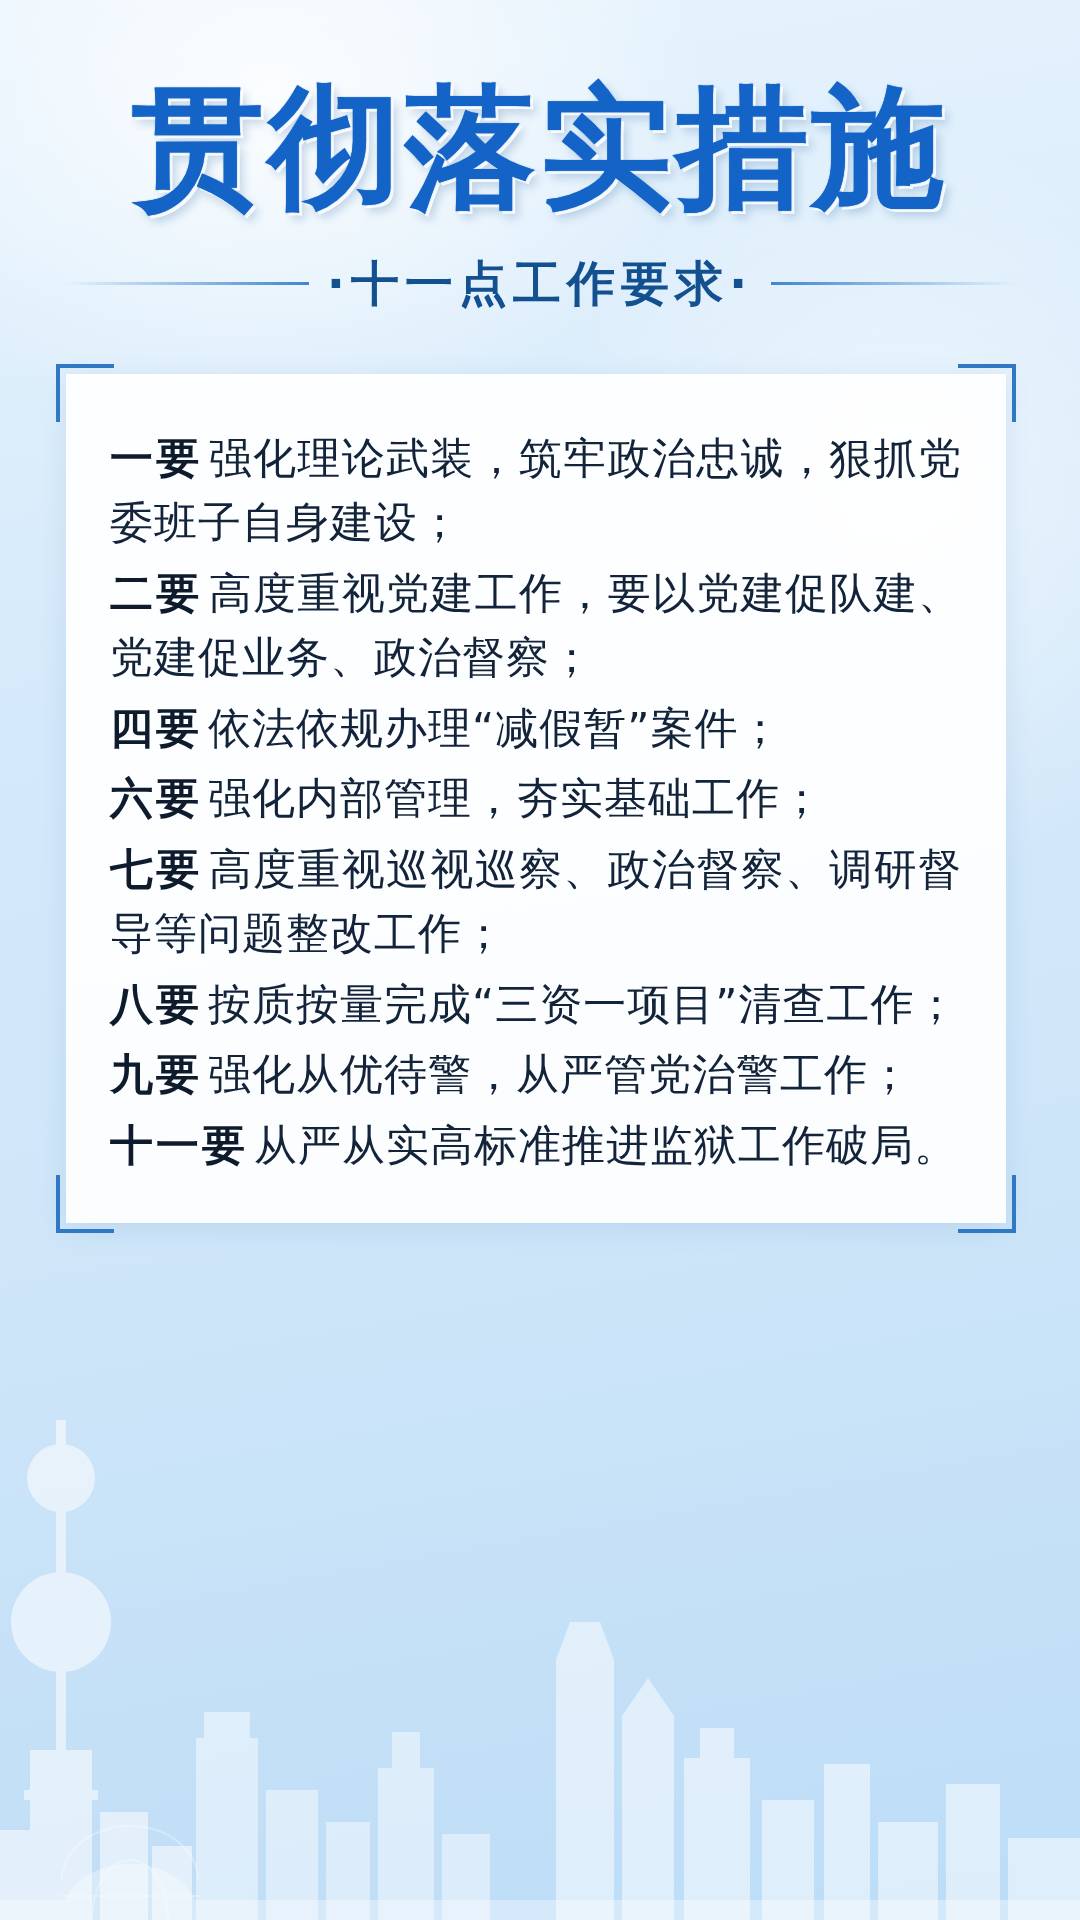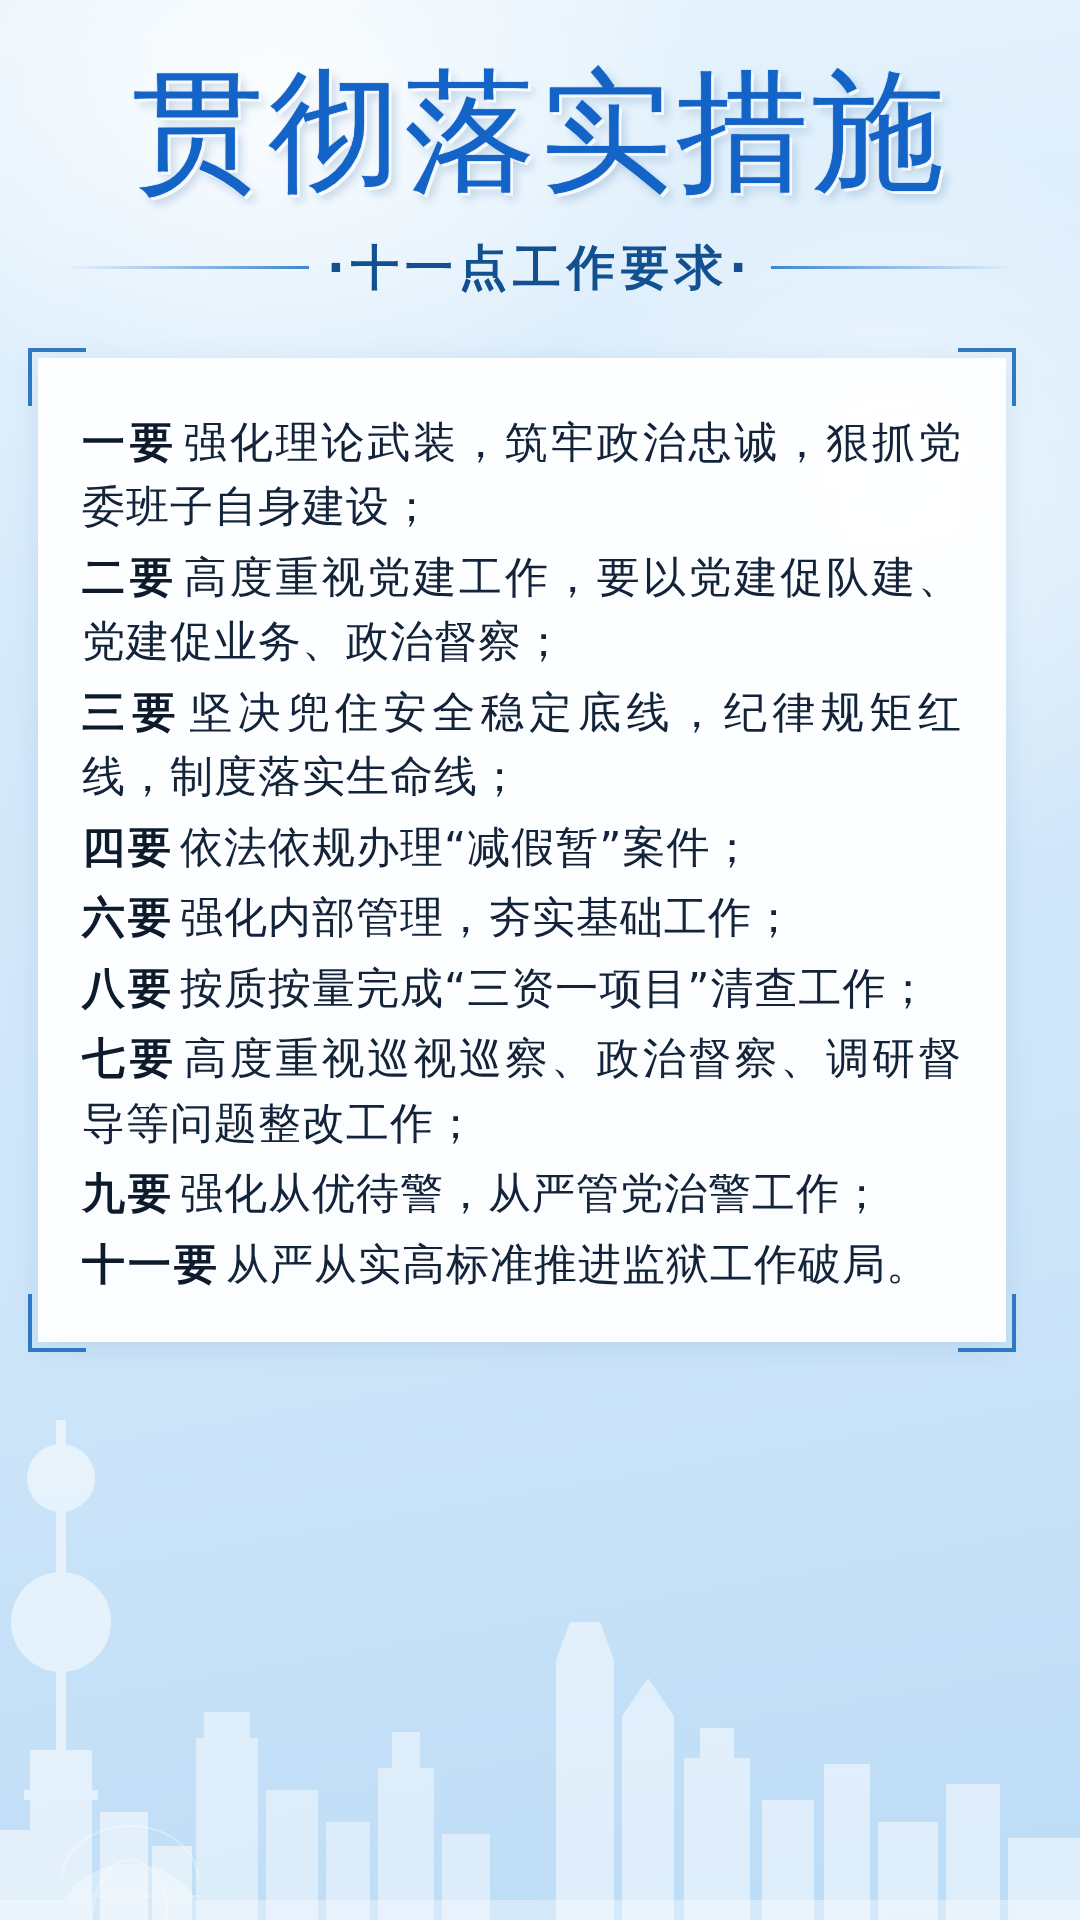--- a/index.html
+++ b/index.html
@@ -56,29 +56,29 @@
   
   .header {
     position: relative;
     padding-top: 62px;
     text-align: center;
     z-index: 3;
   }
   .main-title {
     font-family: "DejaVu Sans", "Liberation Sans", sans-serif;
     font-size: 132px;
-    font-weight: normal;
+    font-weight: bold;
     letter-spacing: 4px;
     line-height: 1.06;
     color: #1464c8;
     text-shadow:
       0 0 1px #1464c8,
       3px 3px 0 rgba(255,255,255,0.85),
       6px 7px 10px rgba(20, 80, 150, 0.22);
-    margin: 0;
+    margin: 16px;
     padding: 0 30px;
     white-space: nowrap;
   }
 
   .subtitle-row {
     display: flex;
     align-items: center;
     justify-content: flex-end;
     margin-top: 34px;
     padding: 0 64px;
@@ -99,21 +99,21 @@
     letter-spacing: 6px;
     padding: 0 18px;
     white-space: nowrap;
     font-family: "DejaVu Sans", "Liberation Sans", sans-serif;
   }
 
   
   .card-wrap {
     position: relative;
     z-index: 3;
-    margin: 58px 74px 0 38px;
+    margin: 58px 74px 0 66px;
   }
   .card {
     position: relative;
     background: rgba(255,255,255,0.92);
     padding: 52px 44px 46px 44px;
     box-shadow: 0 6px 26px rgba(30, 90, 160, 0.10);
   }
   
   .corner {
     position: absolute;
@@ -167,33 +167,30 @@
       <span class="corner bl"></span>
       <span class="corner br"></span>
 
       <p class="item">
         <span class="lead">一要</span><span>强化理论武装，筑牢政治忠诚，狠抓党委班子自身建设；</span>
       </p>
       <p class="item">
         <span class="lead">二要</span><span>高度重视党建工作，要以党建促队建、党建促业务、政治督察；</span>
       </p>
       <p class="item">
-        <span class="lead">三要</span><span>坚决兜住安全稳定底线，纪律规矩红线，制度落实生命线；</span>
-      </p>
-      <p class="item">
         <span class="lead">四要</span><span>依法依规办理“减假暂”案件；</span>
       </p>
       <p class="item">
         <span class="lead">六要</span><span>强化内部管理，夯实基础工作；</span>
       </p>
       <p class="item">
+        <span class="lead">七要</span><span>高度重视巡视巡察、政治督察、调研督导等问题整改工作；</span>
+      </p>
+      <p class="item">
         <span class="lead">八要</span><span>按质按量完成“三资一项目”清查工作；</span>
-      </p>
-      <p class="item">
-        <span class="lead">七要</span><span>高度重视巡视巡察、政治督察、调研督导等问题整改工作；</span>
       </p>
       <p class="item">
         <span class="lead">九要</span><span>强化从优待警，从严管党治警工作；</span>
       </p>
       <p class="item">
         <span class="lead">十一要</span><span>从严从实高标准推进监狱工作破局。</span>
       </p>
     </div>
   </div>
 

